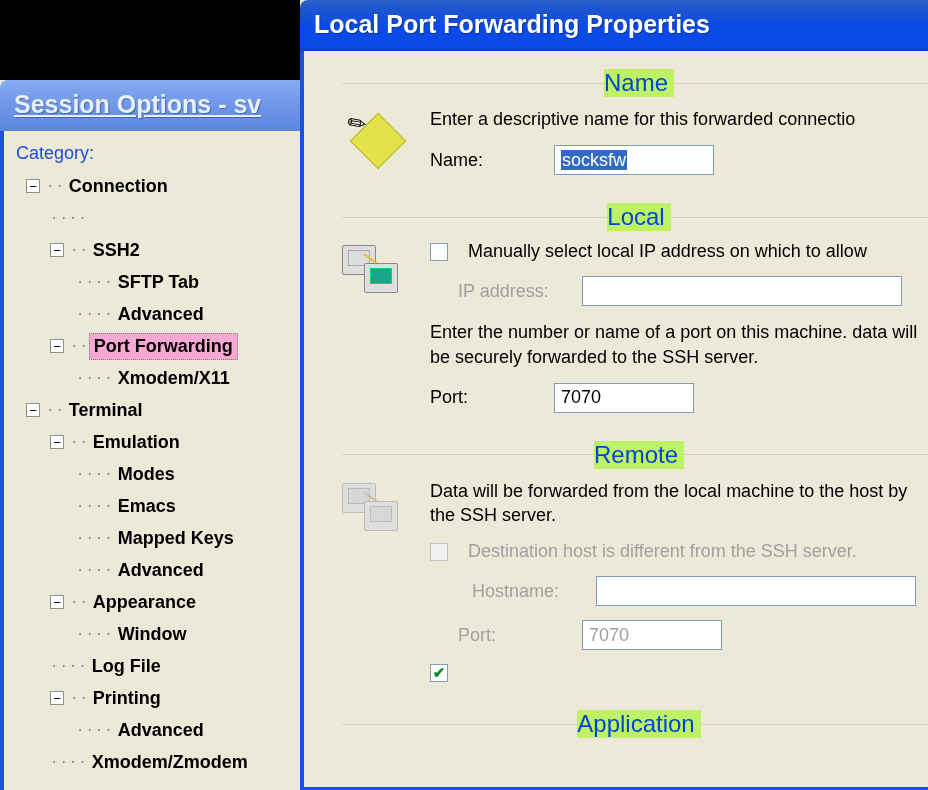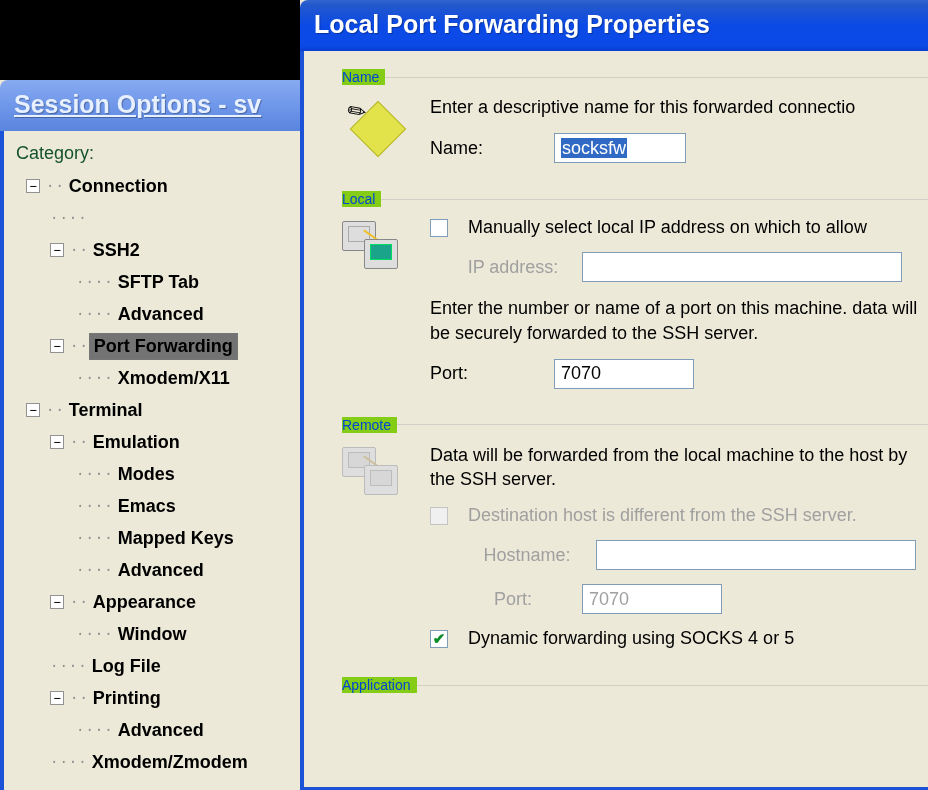--- a/index.html
+++ b/index.html
@@ -44,21 +44,21 @@
     width: 310px;
     height: 720px;
   }
   #session-window .titlebar {
     background: linear-gradient(to bottom, #88aaf0 0%, #6f97ea 50%, #5a85de 100%);
     color: #e7f0ff;
     text-decoration: underline;
   }
   .category-label {
     font-size: 18px;
-    color: #14532d;
+    color: #1d4ed8;
     margin: 0 0 6px 0;
   }
   .tree {
     font-size: 18px;
     color: #000;
   }
   .tree-row {
     display: flex;
     align-items: center;
     height: 32px;
@@ -86,21 +86,21 @@
     flex-shrink:0;
     font-family: monospace;
     font-size: 14px;
     display:inline-block;
   }
   .tree-label {
     padding: 2px 4px;
     font-weight: bold;
   }
   .tree-label.selected {
-    background: #737373;
+    background: #f9a8d4;
     border: 1px dotted #7a7a7a;
   }
   .ind0 { padding-left: 10px; }
   .ind1 { padding-left: 34px; }
   .ind2 { padding-left: 60px; }
 
   
   #props-window {
     left: 300px;
     top: 0;
@@ -112,24 +112,25 @@
   }
   fieldset.group {
     border:none;
     border-top: 1px solid #d4d0c8;
     margin: 0 0 18px 0;
     padding: 0;
     position: relative;
   }
   fieldset.group > legend {
     color: #0046d5;
-    font-size: 14px;
+    font-size: 24px;
     padding: 0 6px 0 0;
     margin-left: 0;
-    background: #84cc16;
+    background: #bef264;
+    text-align: center;
   }
   .group-content {
     display:flex;
     padding: 10px 0 10px 0;
     gap: 24px;
   }
   .group-icon {
     width: 64px;
     flex-shrink:0;
     display:flex;
@@ -175,21 +176,21 @@
     background:#fff;
     display:inline-flex;
     align-items:center;
     justify-content:center;
     flex-shrink:0;
     margin-right:6px;
   }
   .checkbox.disabled { background:#f0f0f0; border-color:#c4c4c4;}
   .checkbox .chk { color:#0a8d28; font-size:15px; font-weight:bold; }
   .help-text { color:#000; line-height:1.35; }
-  .disabled-text { color:#a0a0a0;text-align:center; }
+  .disabled-text { color:#a0a0a0; }
   
   .tag-icon {
     position:relative; width:56px; height:56px;
   }
   .tag-icon .note {
     width:40px;height:40px;background:#e2e24a;border:1px solid #b8b830;
     transform:rotate(45deg);
     position:absolute; left:12px; top:10px;
   }
   .tag-icon .pin {
@@ -327,21 +328,21 @@
           <div class="group-icon">
             <div class="tag-icon">
                 <div class="note"></div>
                 <div class="pin">✎</div>
               </div>
           </div>
           <div class="group-fields">
             <div class="help-text">Enter a descriptive name for this forwarded connectio</div>
             <div class="field-row">
               <span class="field-label">Name:</span>
-              <div class="text-input sel" style="width:132px"><span class="sel-text">socksfw</span></div>
+              <div class="text-input sel" style="width:160px"><span class="sel-text">socksfw</span></div>
             </div>
           </div>
         </div>
       </fieldset>
 
       <fieldset class="group">
         <legend>Local</legend>
         <div class="group-content">
           <div class="group-icon">
             <div class="pcs-icon">
@@ -389,21 +390,20 @@
               <input class="text-input" style="width: 320px;" disabled="" value="">
             </div>
             <div class="field-row">
               <span class="field-label disabled-text" style="margin-left:28px">Port:</span>
               <input class="text-input disabled" style="width: 140px; color: rgb(160, 160, 160);" disabled="" value="7070">
             </div>
             <div class="field-row">
               <span class="checkbox">
                   <span class="chk">✔</span>
                 </span>
-              <span>Dynamic forwarding using SOCKS 4 or 5</span>
             </div>
           </div>
         </div>
       </fieldset>
 
       <fieldset class="group">
         <legend>Application</legend>
       </fieldset>
 
     </div>

